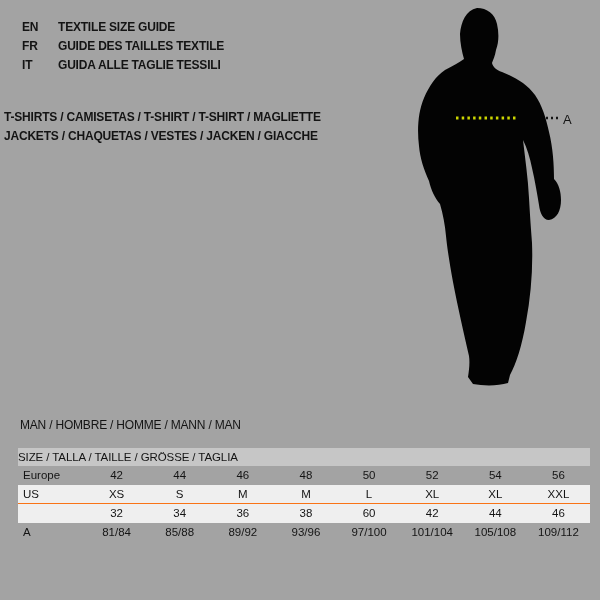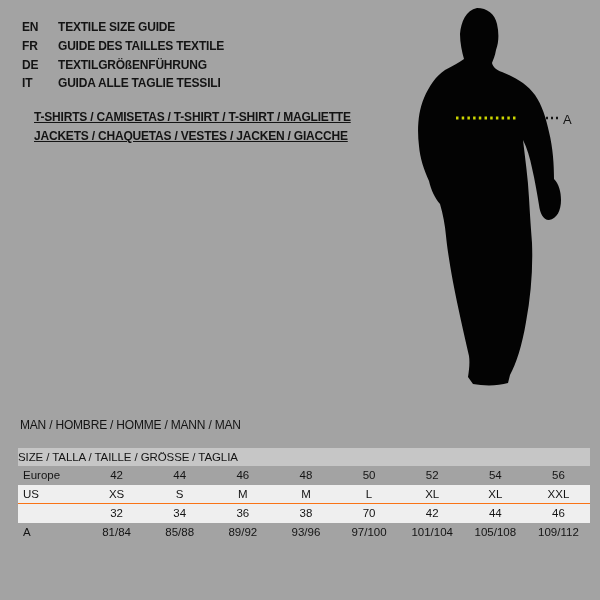--- a/index.html
+++ b/index.html
@@ -6,21 +6,21 @@
   body{font-family:"Liberation Sans",sans-serif;color:#141414;}
   #canvas{position:relative;width:600px;height:600px;background:#a3a3a3;overflow:hidden;}
 
   
   .lang-list{position:absolute;left:22px;top:18px;}
   .lang-row{display:flex;font-weight:bold;font-size:12px;line-height:18.8px;letter-spacing:-0.2px;}
   .lang-code{width:36px;flex:0 0 36px;}
   .lang-label{white-space:nowrap;}
 
   
-  .categories{position:absolute;left:34px;top:108px;text-decoration:underline;}
+  .categories{position:absolute;left:4px;top:108px;}
   .cat-line{font-weight:bold;font-size:12px;line-height:18.5px;letter-spacing:-0.2px;white-space:nowrap;}
 
   
   .figure{position:absolute;left:390px;top:0;width:210px;height:400px;}
 
   
   .section-title{position:absolute;left:20px;top:418px;font-weight:normal;font-size:12px;letter-spacing:-0.2px;white-space:nowrap;}
 
   
   .size-table{position:absolute;left:18px;top:448px;width:572px;font-size:11.5px;}
@@ -42,24 +42,20 @@
 <div id="canvas">
 
   <div class="lang-list">
     <div class="lang-row">
       <span class="lang-code">EN</span>
       <span class="lang-label">TEXTILE SIZE GUIDE</span>
     </div>
     <div class="lang-row">
       <span class="lang-code">FR</span>
       <span class="lang-label">GUIDE DES TAILLES TEXTILE</span>
-    </div>
-    <div class="lang-row">
-      <span class="lang-code">DE</span>
-      <span class="lang-label">TEXTILGRÖßENFÜHRUNG</span>
     </div>
     <div class="lang-row">
       <span class="lang-code">IT</span>
       <span class="lang-label">GUIDA ALLE TAGLIE TESSILI</span>
     </div>
   </div>
 
   <div class="categories">
     <div class="cat-line">T-SHIRTS / CAMISETAS / T-SHIRT / T-SHIRT / MAGLIETTE</div>
     <div class="cat-line">JACKETS / CHAQUETAS / VESTES / JACKEN / GIACCHE</div>
@@ -132,21 +128,21 @@
       <span class="cell">XL</span>
       <span class="cell">XXL</span>
     </div>
 
     <div class="trow stripe">
       <span class="cell row-label"></span>
       <span class="cell">32</span>
       <span class="cell">34</span>
       <span class="cell">36</span>
       <span class="cell">38</span>
-      <span class="cell">70</span>
+      <span class="cell">60</span>
       <span class="cell">42</span>
       <span class="cell">44</span>
       <span class="cell">46</span>
     </div>
 
     <div class="trow">
       <span class="cell row-label">A</span>
       <span class="cell">81/84</span>
       <span class="cell">85/88</span>
       <span class="cell">89/92</span>

